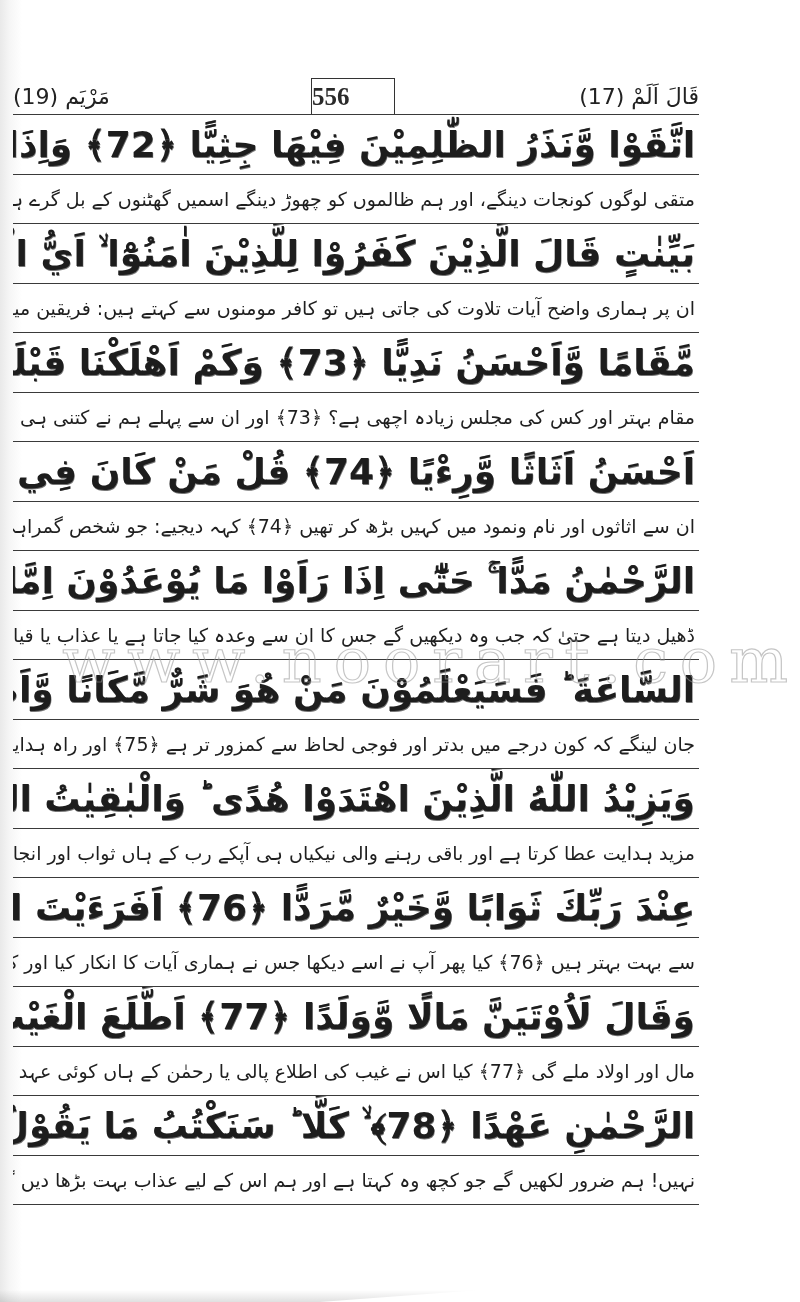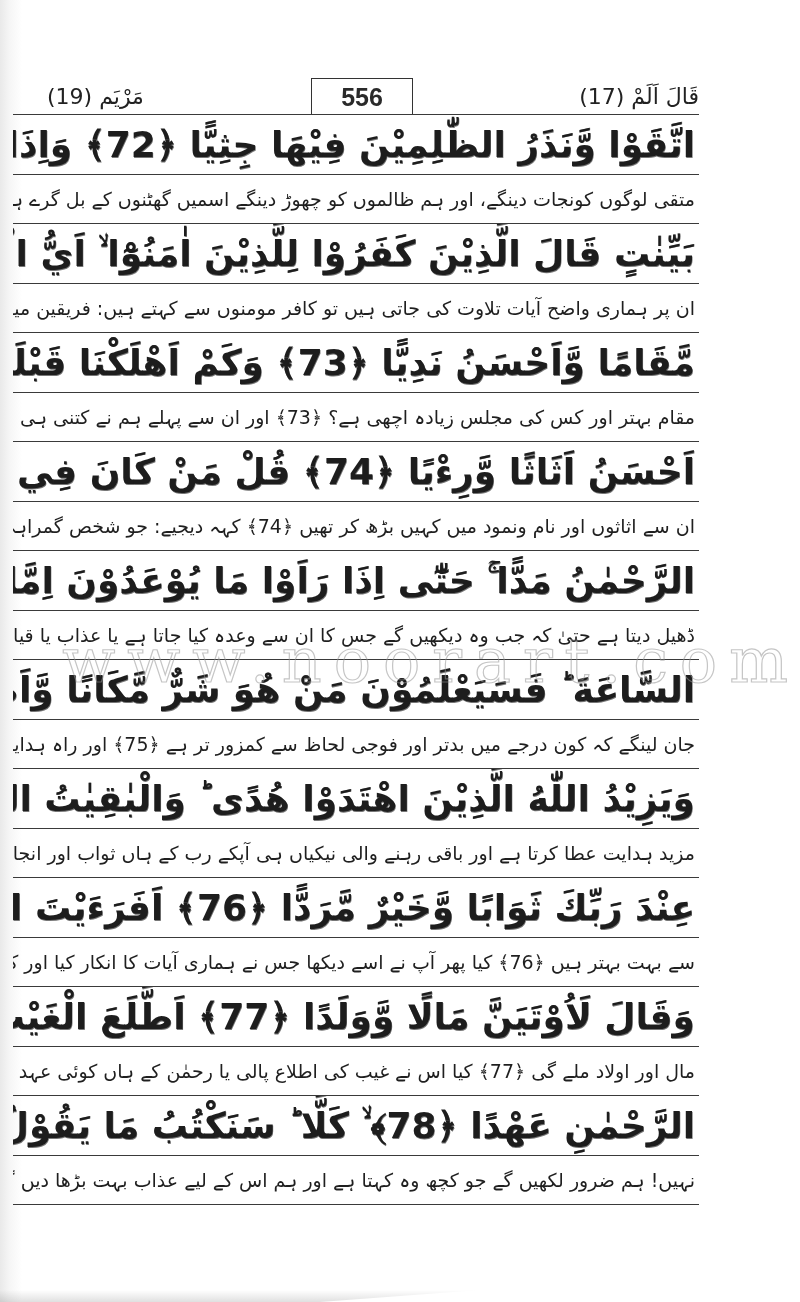--- a/index.html
+++ b/index.html
@@ -33,39 +33,38 @@
       left: 13px; top: 78px;
       width: 686px; height: 37px;
     }
     .header-left {
       position: absolute;
       left: 0; top: 6px;
       font-size: 22px;
       direction: rtl;
       white-space: nowrap;
       color: #222;
-      margin-left: 34px;
     }
     .header-right {
       position: absolute;
       right: 0; top: 6px;
       font-size: 22px;
       direction: rtl;
       white-space: nowrap;
       color: #222;
     }
     .page-number-box {
       position: absolute;
       left: 298px; top: 0px;
-      width: 102px; height: 36px;
+      width: 84px; height: 36px;
       border: 1.5px solid #333;
       border-bottom: none;
       box-sizing: border-box;
-      text-align: center;
-      font-family: Liberation Sans, sans-serif;
+      text-align: left;
+      font-family: Liberation Serif, serif;
       font-weight: bold;
       font-size: 25px;
       line-height: 36px;
       color: #2a2a2a;
     }
     .rule {
       position: absolute;
       left: 13px;
       width: 686px;
       height: 0;

